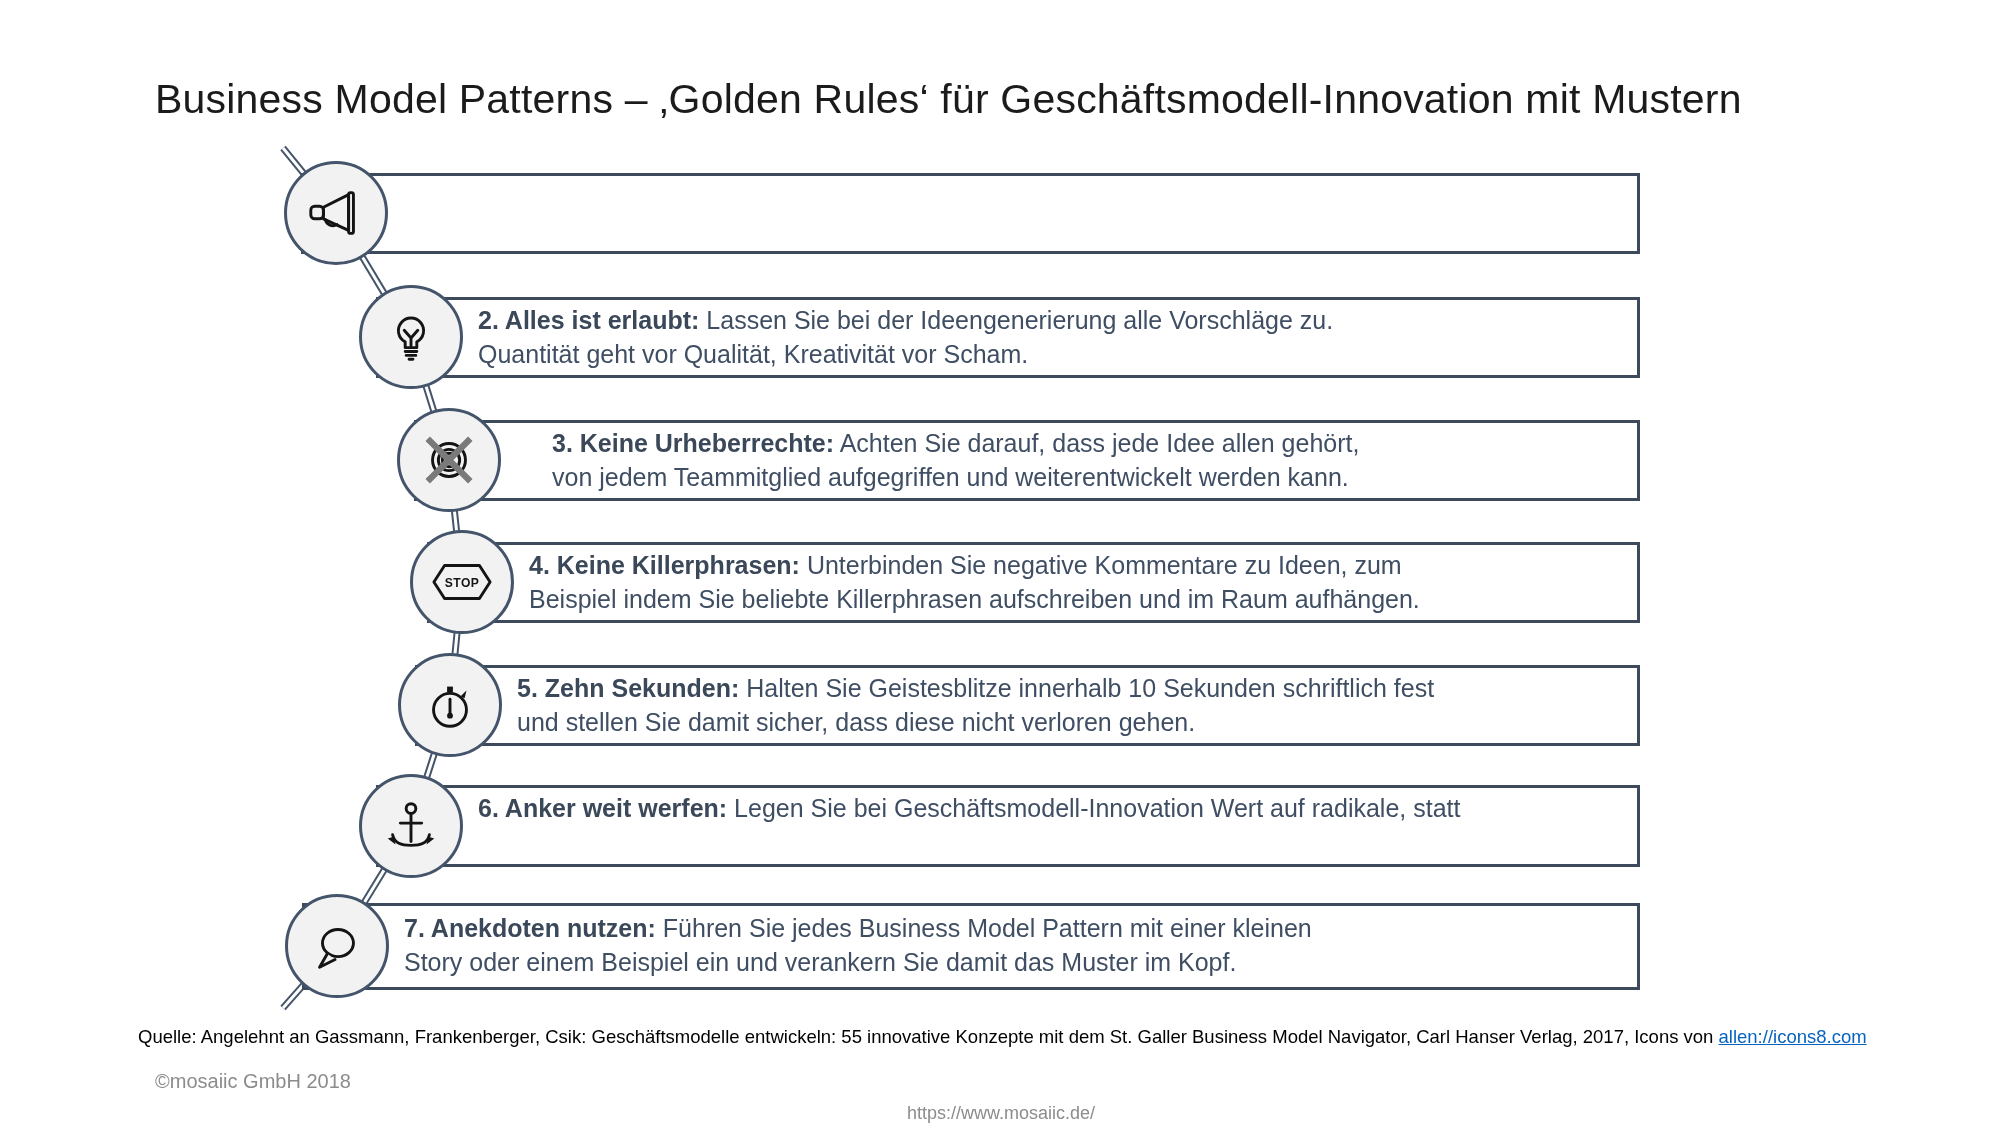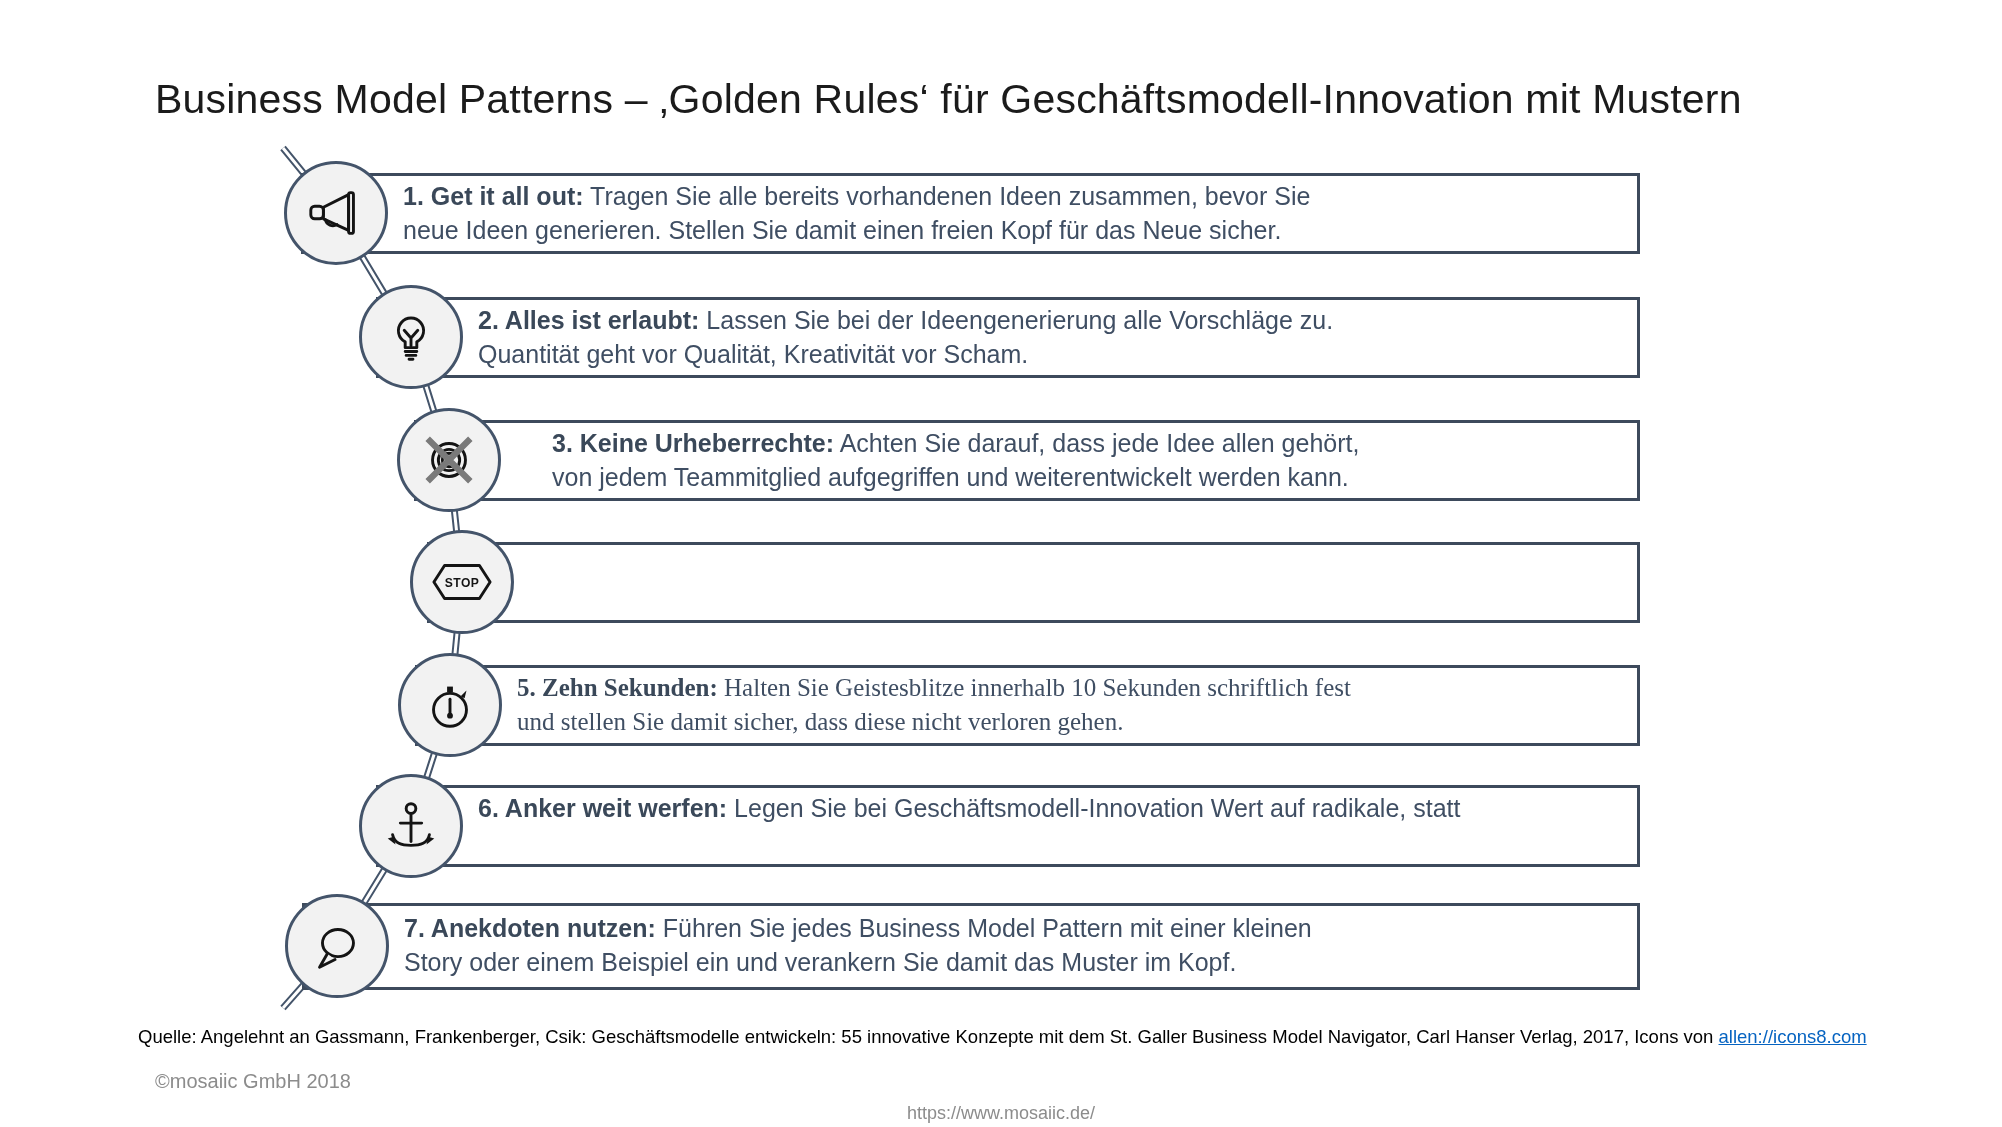--- a/index.html
+++ b/index.html
@@ -41,25 +41,20 @@
 <div class="slide">
 
   <div class="title">Business Model Patterns – ‚Golden Rules‘ für Geschäftsmodell-Innovation mit Mustern</div>
 
   <svg class="thread" width="2002" height="1127" viewBox="0 0 2002 1127">
     <polyline points="283,148 336,213 411,338 449,460 462,582 450,705 411,826 337,947 283,1008" fill="none" stroke="#44546A" stroke-width="7"></polyline>
     <polyline points="283,148 336,213 411,338 449,460 462,582 450,705 411,826 337,947 283,1008" fill="none" stroke="#ffffff" stroke-width="3"></polyline>
   </svg>
 
   <div class="rule-box" style="left:301px;top:173px;width:1339px;height:81px;"></div>
-  <div class="rule-text" style="left:403px;top:179px;">
-    <strong>1. Get it all out:</strong>
-    <span>Tragen Sie alle bereits vorhandenen Ideen zusammen, bevor Sie</span><br>
-    <span>neue Ideen generieren. Stellen Sie damit einen freien Kopf für das Neue sicher.</span>
-  </div>
   <div class="circle" style="left:284px;top:161px;">
     <svg width="62" height="62" viewBox="0 0 64 64">
       <rect class="icon-stroke" x="6" y="25" width="13" height="13" rx="4"></rect>
       <path class="icon-stroke" d="M19,26 L45,13 L45,50 L19,38 Z"></path>
       <rect class="icon-stroke" x="45" y="11" width="5" height="42" rx="2"></rect>
       <path class="icon-stroke" d="M21,39 a8,8 0 0 0 12,5"></path>
     </svg>
   </div>
 
   <div class="rule-box" style="left:376px;top:297px;width:1264px;height:81px;"></div>
@@ -85,29 +80,34 @@
   <div class="circle" style="left:397px;top:408px;">
     <svg width="62" height="62" viewBox="0 0 64 64">
       <circle class="icon-stroke" cx="32" cy="32" r="17"></circle>
       <circle class="icon-stroke" cx="32" cy="32" r="11" stroke-width="2"></circle>
       <path class="icon-stroke" d="M37,27 a7,7 0 1 0 0,10" stroke-width="2.5"></path>
       <path d="M10,10 L54,54 M54,10 L10,54" stroke="#7A7A7A" stroke-width="6.5" fill="none"></path>
     </svg>
   </div>
 
   <div class="rule-box" style="left:427px;top:542px;width:1213px;height:81px;"></div>
+  <div class="rule-text" style="left:529px;top:548px;">
+    <strong>4. Keine Killerphrasen:</strong>
+    <span>Unterbinden Sie negative Kommentare zu Ideen, zum</span><br>
+    <span>Beispiel indem Sie beliebte Killerphrasen aufschreiben und im Raum aufhängen.</span>
+  </div>
   <div class="circle" style="left:410px;top:530px;">
     <svg width="62" height="62" viewBox="0 0 64 64">
       <polygon class="icon-stroke" stroke-width="2.5" points="3,32 14,15 50,15 61,32 50,49 14,49"></polygon>
       <text class="stop-text" x="32" y="37" text-anchor="middle">STOP</text>
     </svg>
   </div>
 
   <div class="rule-box" style="left:415px;top:665px;width:1225px;height:81px;"></div>
-  <div class="rule-text" style="left:517px;top:671px;font-family:Liberation Serif, serif;">
+  <div class="rule-text" style="left:517px;top:671px;">
     <strong>5. Zehn Sekunden:</strong>
     <span>Halten Sie Geistesblitze innerhalb 10 Sekunden schriftlich fest</span><br>
     <span>und stellen Sie damit sicher, dass diese nicht verloren gehen.</span>
   </div>
   <div class="circle" style="left:398px;top:653px;">
     <svg width="62" height="62" viewBox="0 0 64 64">
       <rect x="29" y="13" width="6" height="6" fill="#141414"></rect>
       <circle class="icon-stroke" cx="32" cy="37" r="17" stroke-width="3.5"></circle>
       <path class="icon-stroke" d="M32,26 V44"></path>
       <circle cx="32" cy="43" r="3" fill="#141414"></circle>

